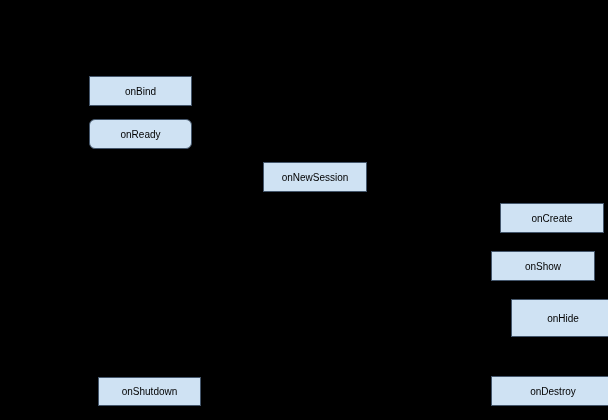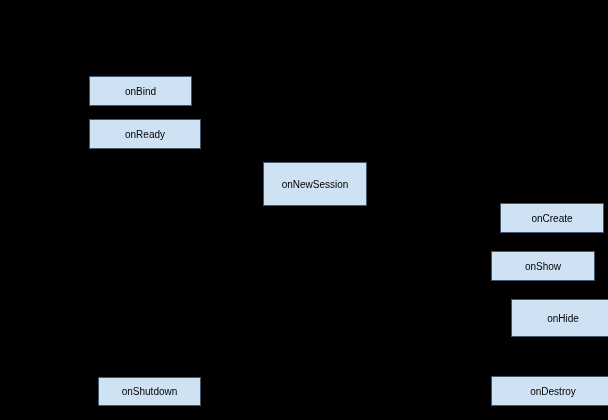--- a/index.html
+++ b/index.html
@@ -31,24 +31,24 @@
     color: var(--node-text);
     font-size: 10px;
     display: flex;
     align-items: center;
     justify-content: center;
     text-align: left;
     white-space: nowrap;
   }
   
   #n-onbind     { left: 89px;  top: 76px;  width: 103px; height: 30px; }
-  #n-onready    { left: 89px;  top: 119px; width: 112px; height: 30px; }
+  #n-onready    { left: 89px;  top: 119px; width: 103px; height: 30px; border-radius: 6px; }
   #n-onshutdown { left: 98px;  top: 377px; width: 103px; height: 29px; }
   
-  #n-onnewsession { left: 263px; top: 162px; width: 104px; height: 44px; }
+  #n-onnewsession { left: 263px; top: 162px; width: 104px; height: 30px; }
   
   #n-oncreate   { left: 491px; top: 203px; width: 104px; height: 30px; margin-left: 9px; }
   #n-onshow     { left: 491px; top: 251px; width: 104px; height: 30px; }
   #n-onhide     { left: 491px; top: 299px; width: 104px; height: 38px; margin-left: 20px; }
   #n-ondestroy  { left: 491px; top: 376px; width: 124px; height: 30px; }
 </style>
 </head>
 <body>
 
 <div class="canvas">

